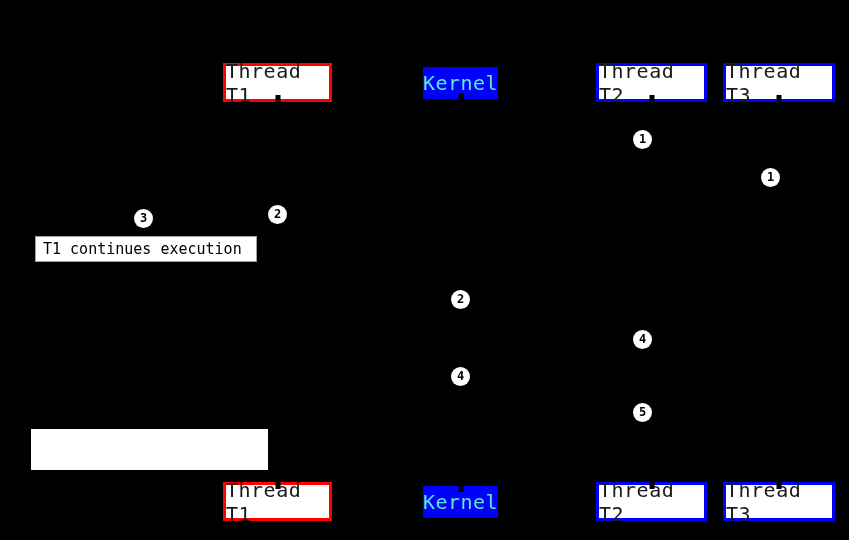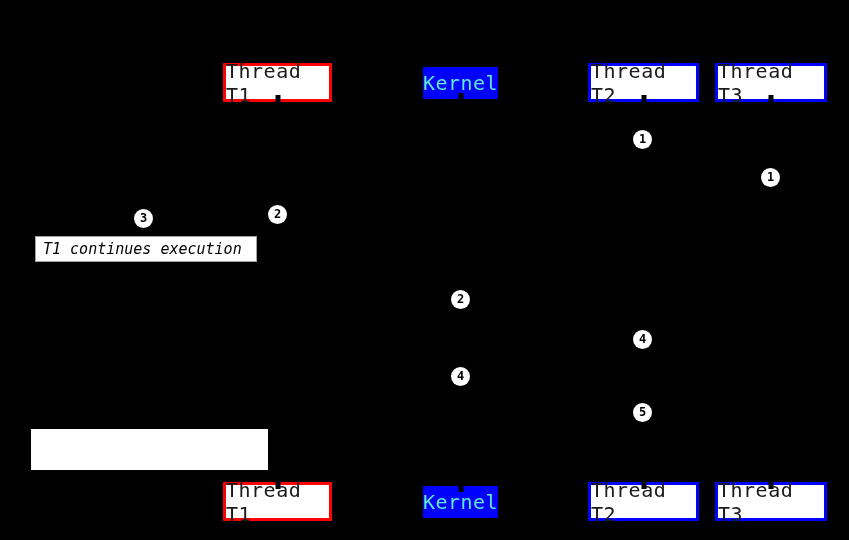--- a/index.html
+++ b/index.html
@@ -16,21 +16,21 @@
     box-sizing: border-box;
     background: #FFFFFF;
     display: flex;
     align-items: center;
     justify-content: center;
     font-size: 20px;
     color: #1A1A1A;
     letter-spacing: 0.5px;
   }
   .actor.red-border  { border: 3px solid #FF0000; }
-  .actor.blue-border { border: 3px solid #0000FF; }
+  .actor.blue-border { border: 3px solid #0000FF; margin-left: 8px; }
   .actor.kernel {
     background: #0000FF;
     border: 2px solid #0000FF;
     color: #5eead4;
   }
   
   .notch {
     position: absolute;
     left: 50%;
     transform: translateX(-50%);
@@ -61,21 +61,20 @@
     width: 222px;
     height: 26px;
     background: #FFFFFF;
     border: 1px solid #A0A0A0;
     color: #000000;
     font-size: 15px;
     line-height: 24px;
     padding-left: 7px;
     white-space: nowrap;
     overflow: hidden;
-    font-style: italic;
   }
   .blank-note {
     position: absolute;
     left: 31px;
     top: 429px;
     width: 237px;
     height: 41px;
     background: #FFFFFF;
   }
 </style>

